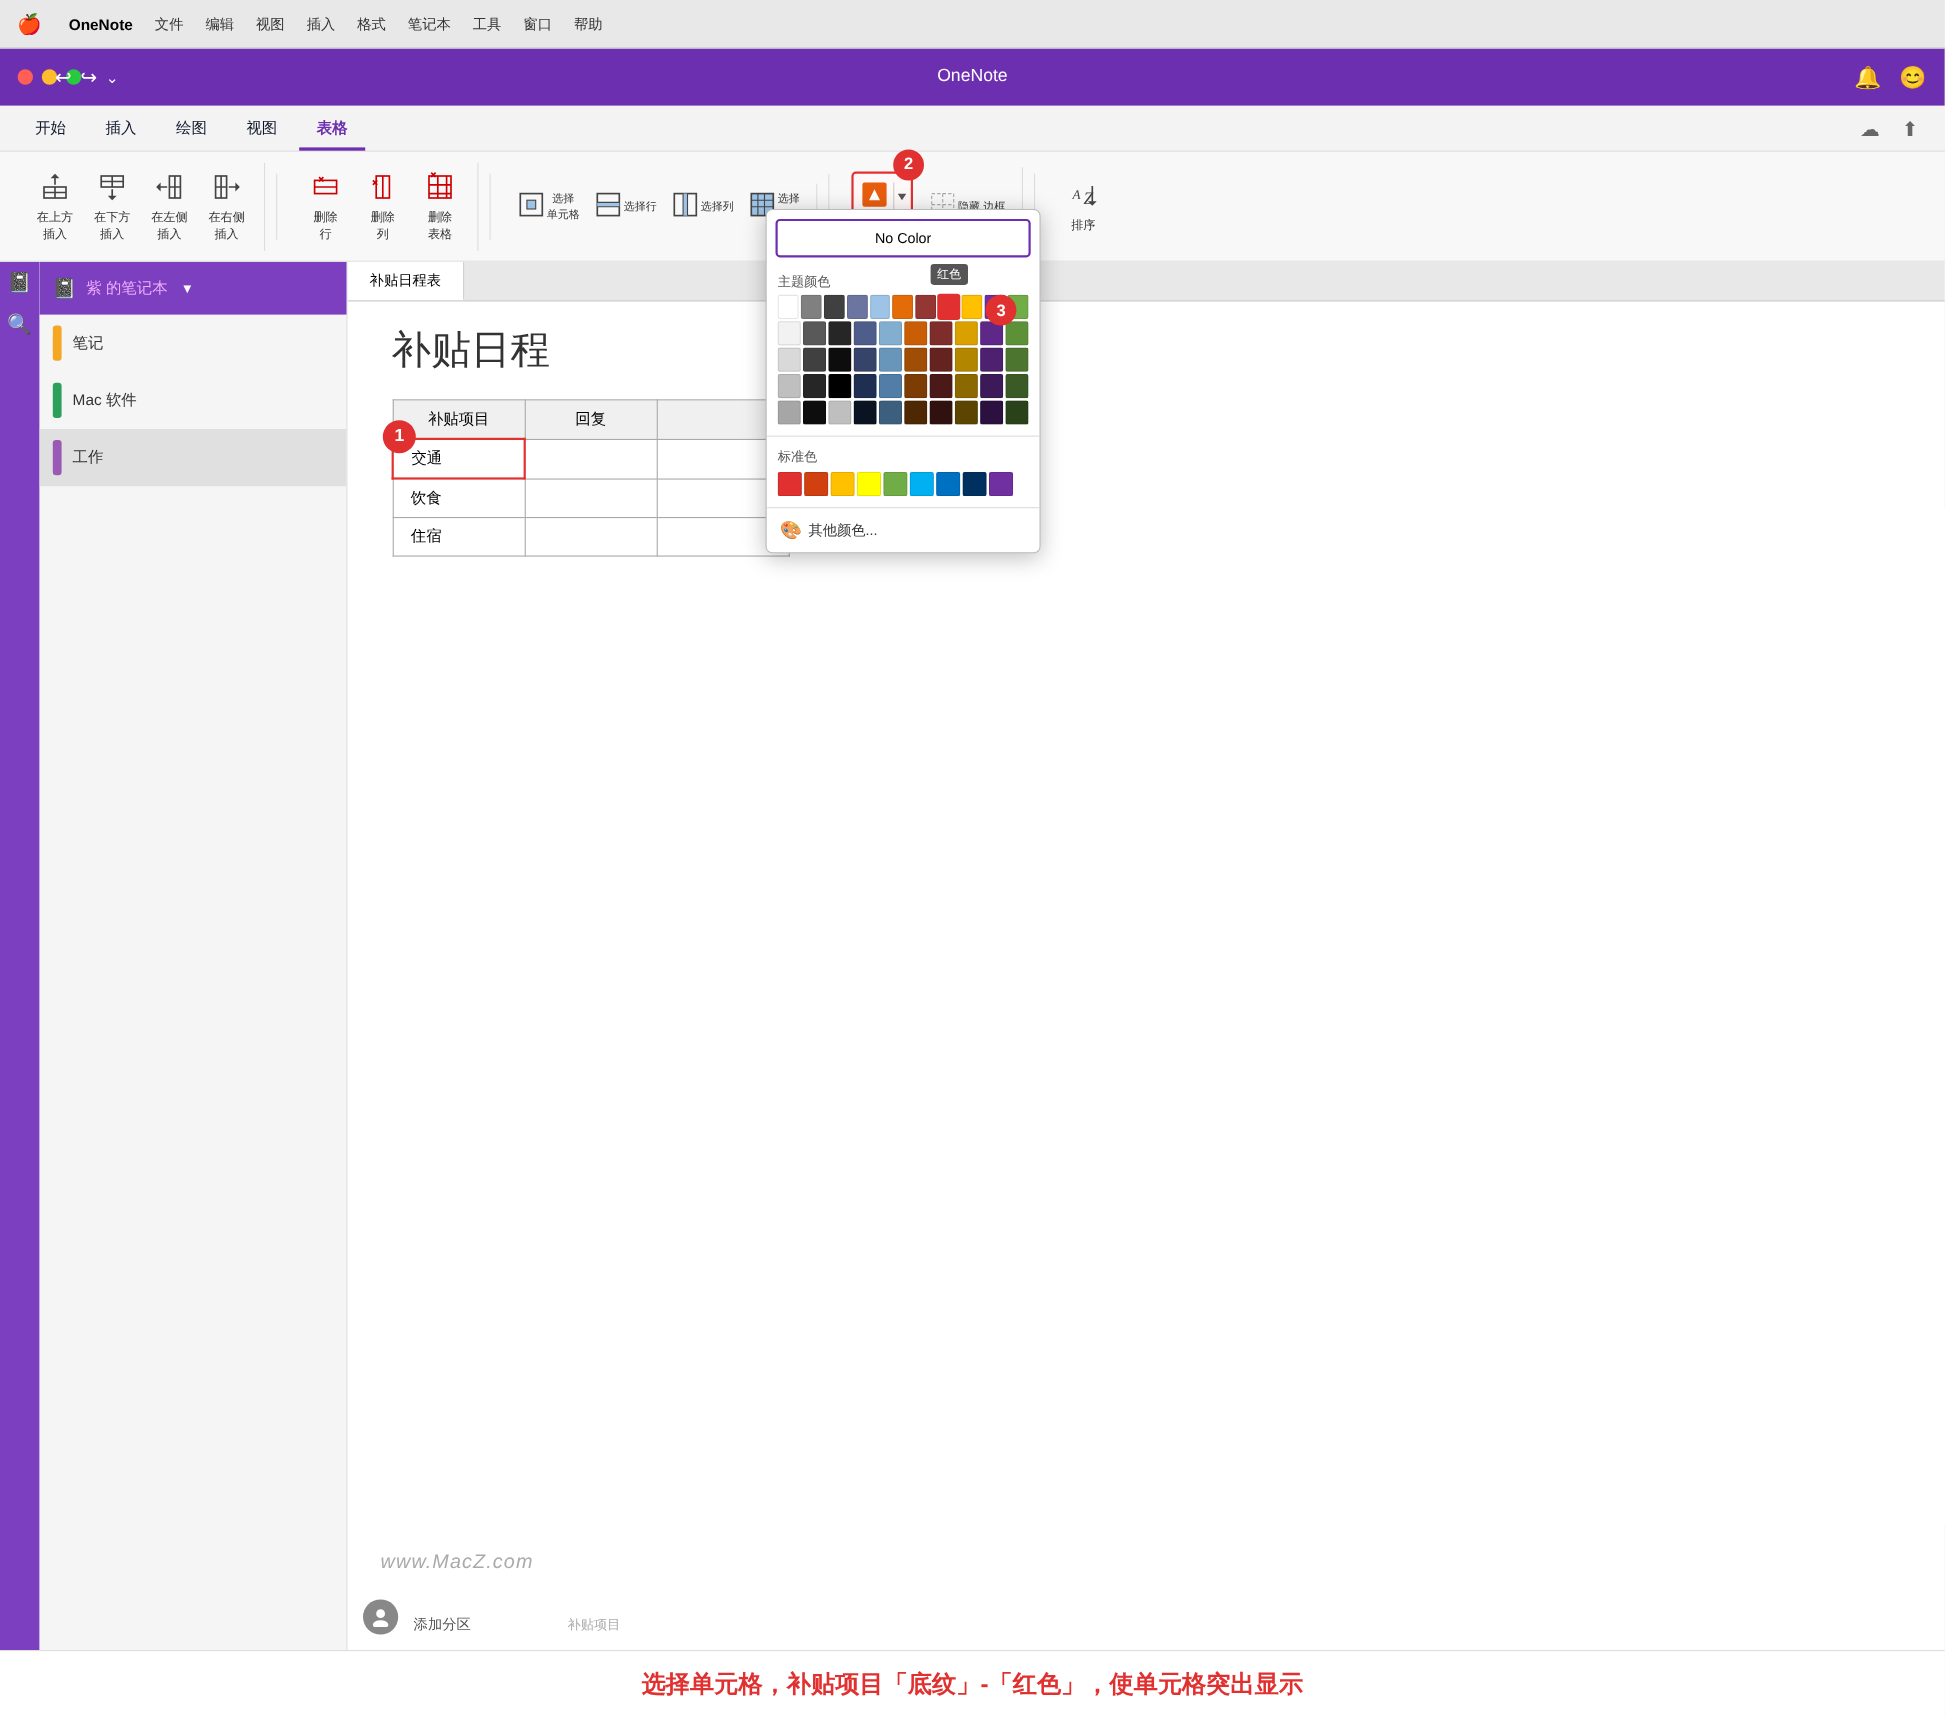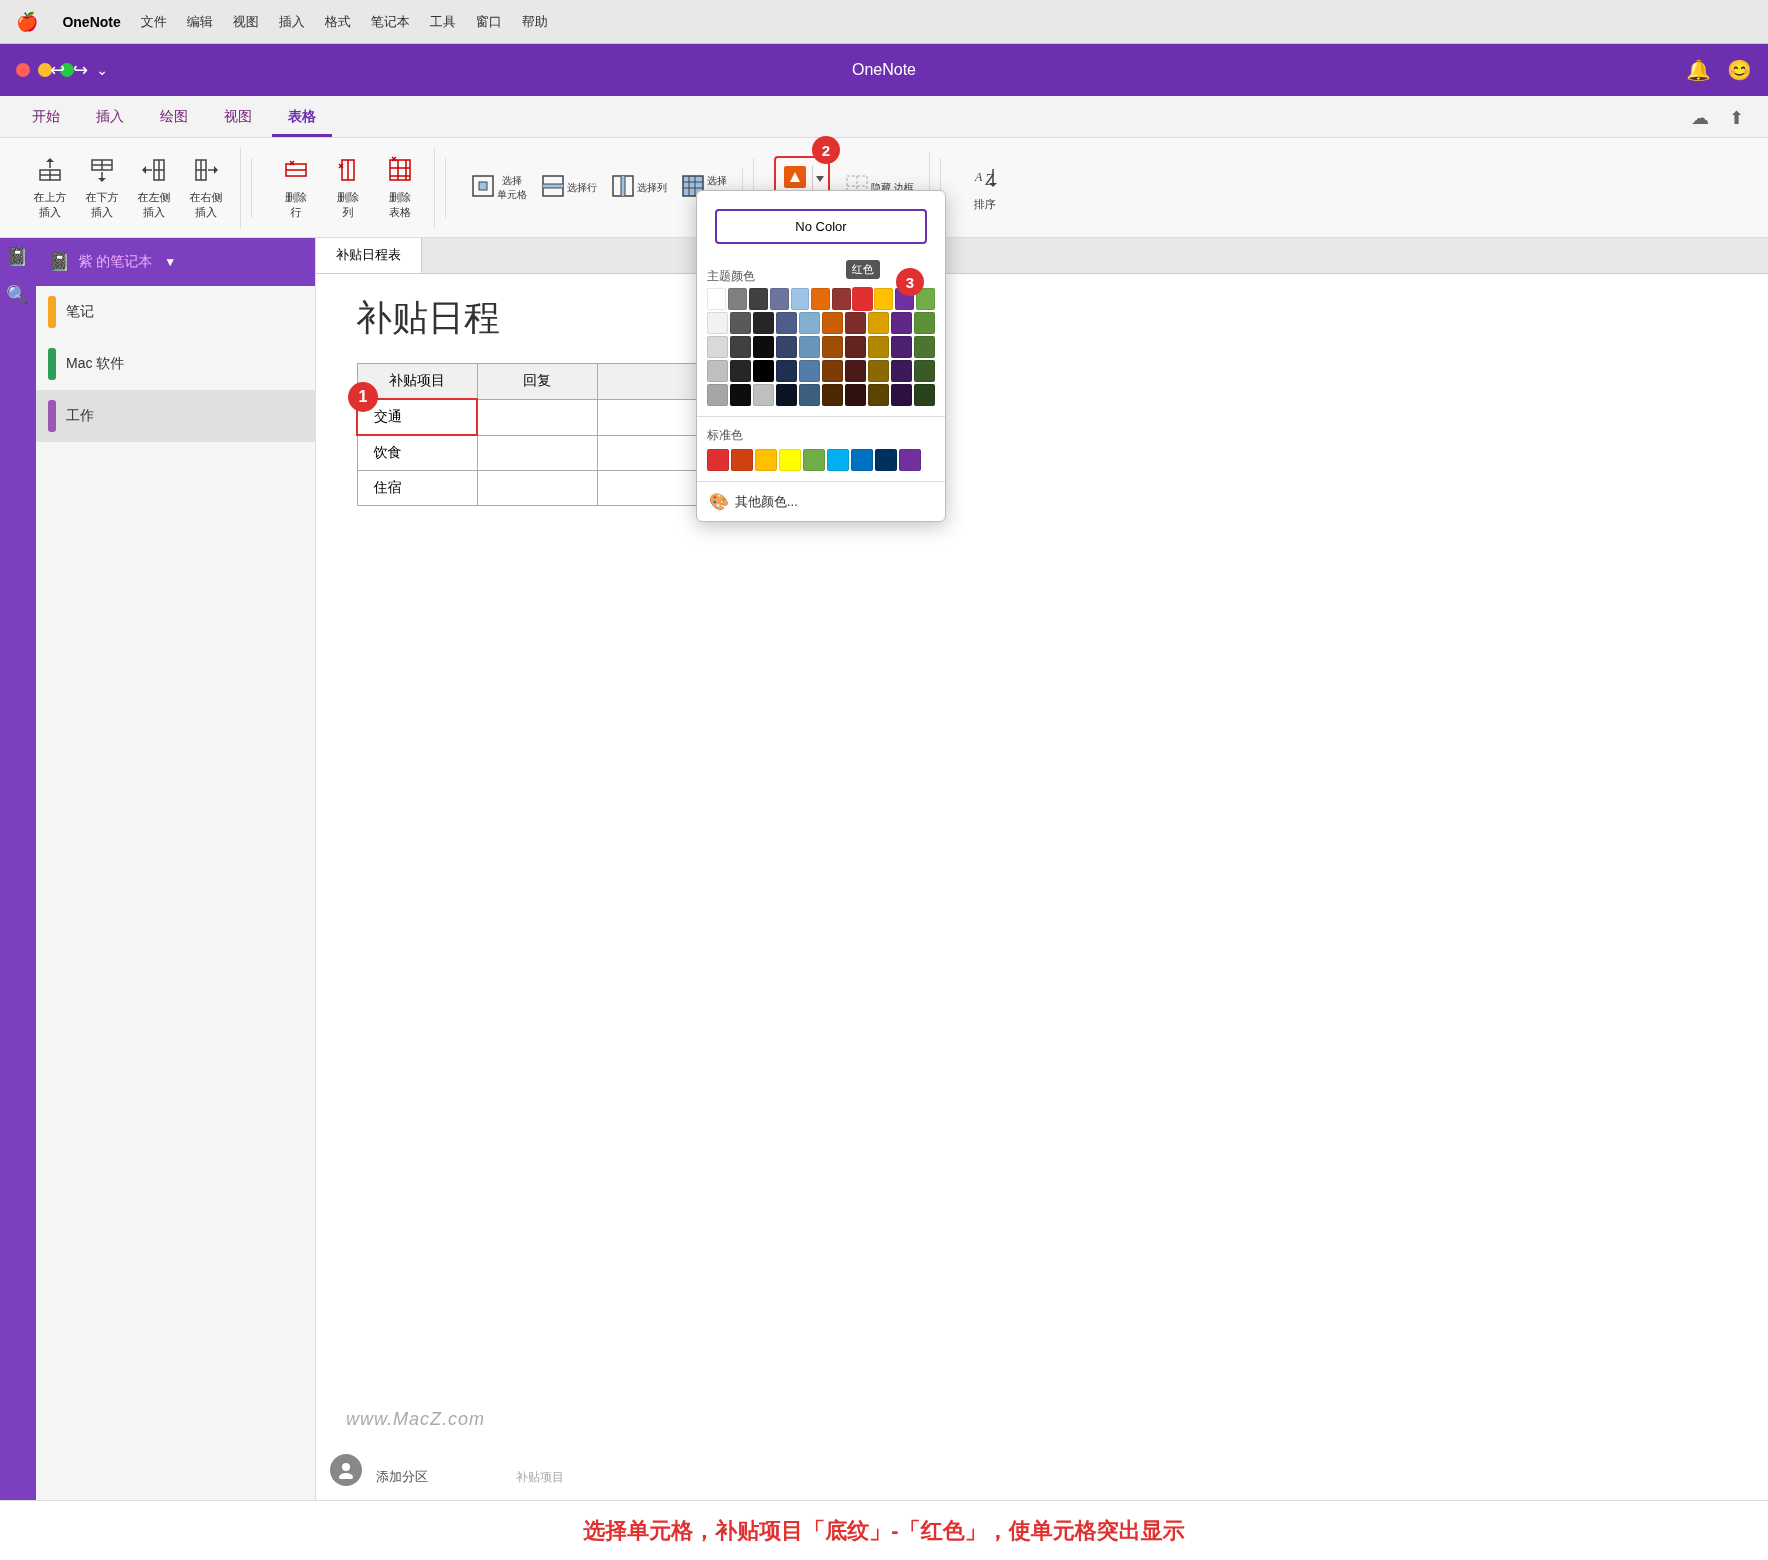--- a/index.html
+++ b/index.html
@@ -86,21 +86,21 @@
       background: #f3f3f3;
       display: flex;
       align-items: flex-end;
       padding: 0 16px;
       border-bottom: 1px solid #ddd;
       gap: 4px;
     }
     .ribbon-tab {
       padding: 8px 16px;
       font-size: 14px;
-      color: #701a75;
+      color: #0f172a;
       cursor: pointer;
       border-bottom: 3px solid transparent;
     }
     .ribbon-tab.active {
       color: #6b2faf;
       border-bottom: 3px solid #6b2faf;
       font-weight: 600;
     }
 
     
@@ -276,21 +276,21 @@
       padding: 0;
       overflow: hidden;
     }
     .color-picker-no-color {
       padding: 8px 12px;
       border-bottom: 1px solid #ddd;
       text-align: center;
       font-size: 13px;
       cursor: pointer;
       border: 2px solid #6b2faf;
-      margin: 18px;
+      margin: 8px;
       border-radius: 4px;
     }
     .color-picker-section-label {
       font-size: 12px;
       color: #555;
       padding: 6px 10px 3px;
     }
     .color-grid {
       display: flex;
       flex-direction: column;

